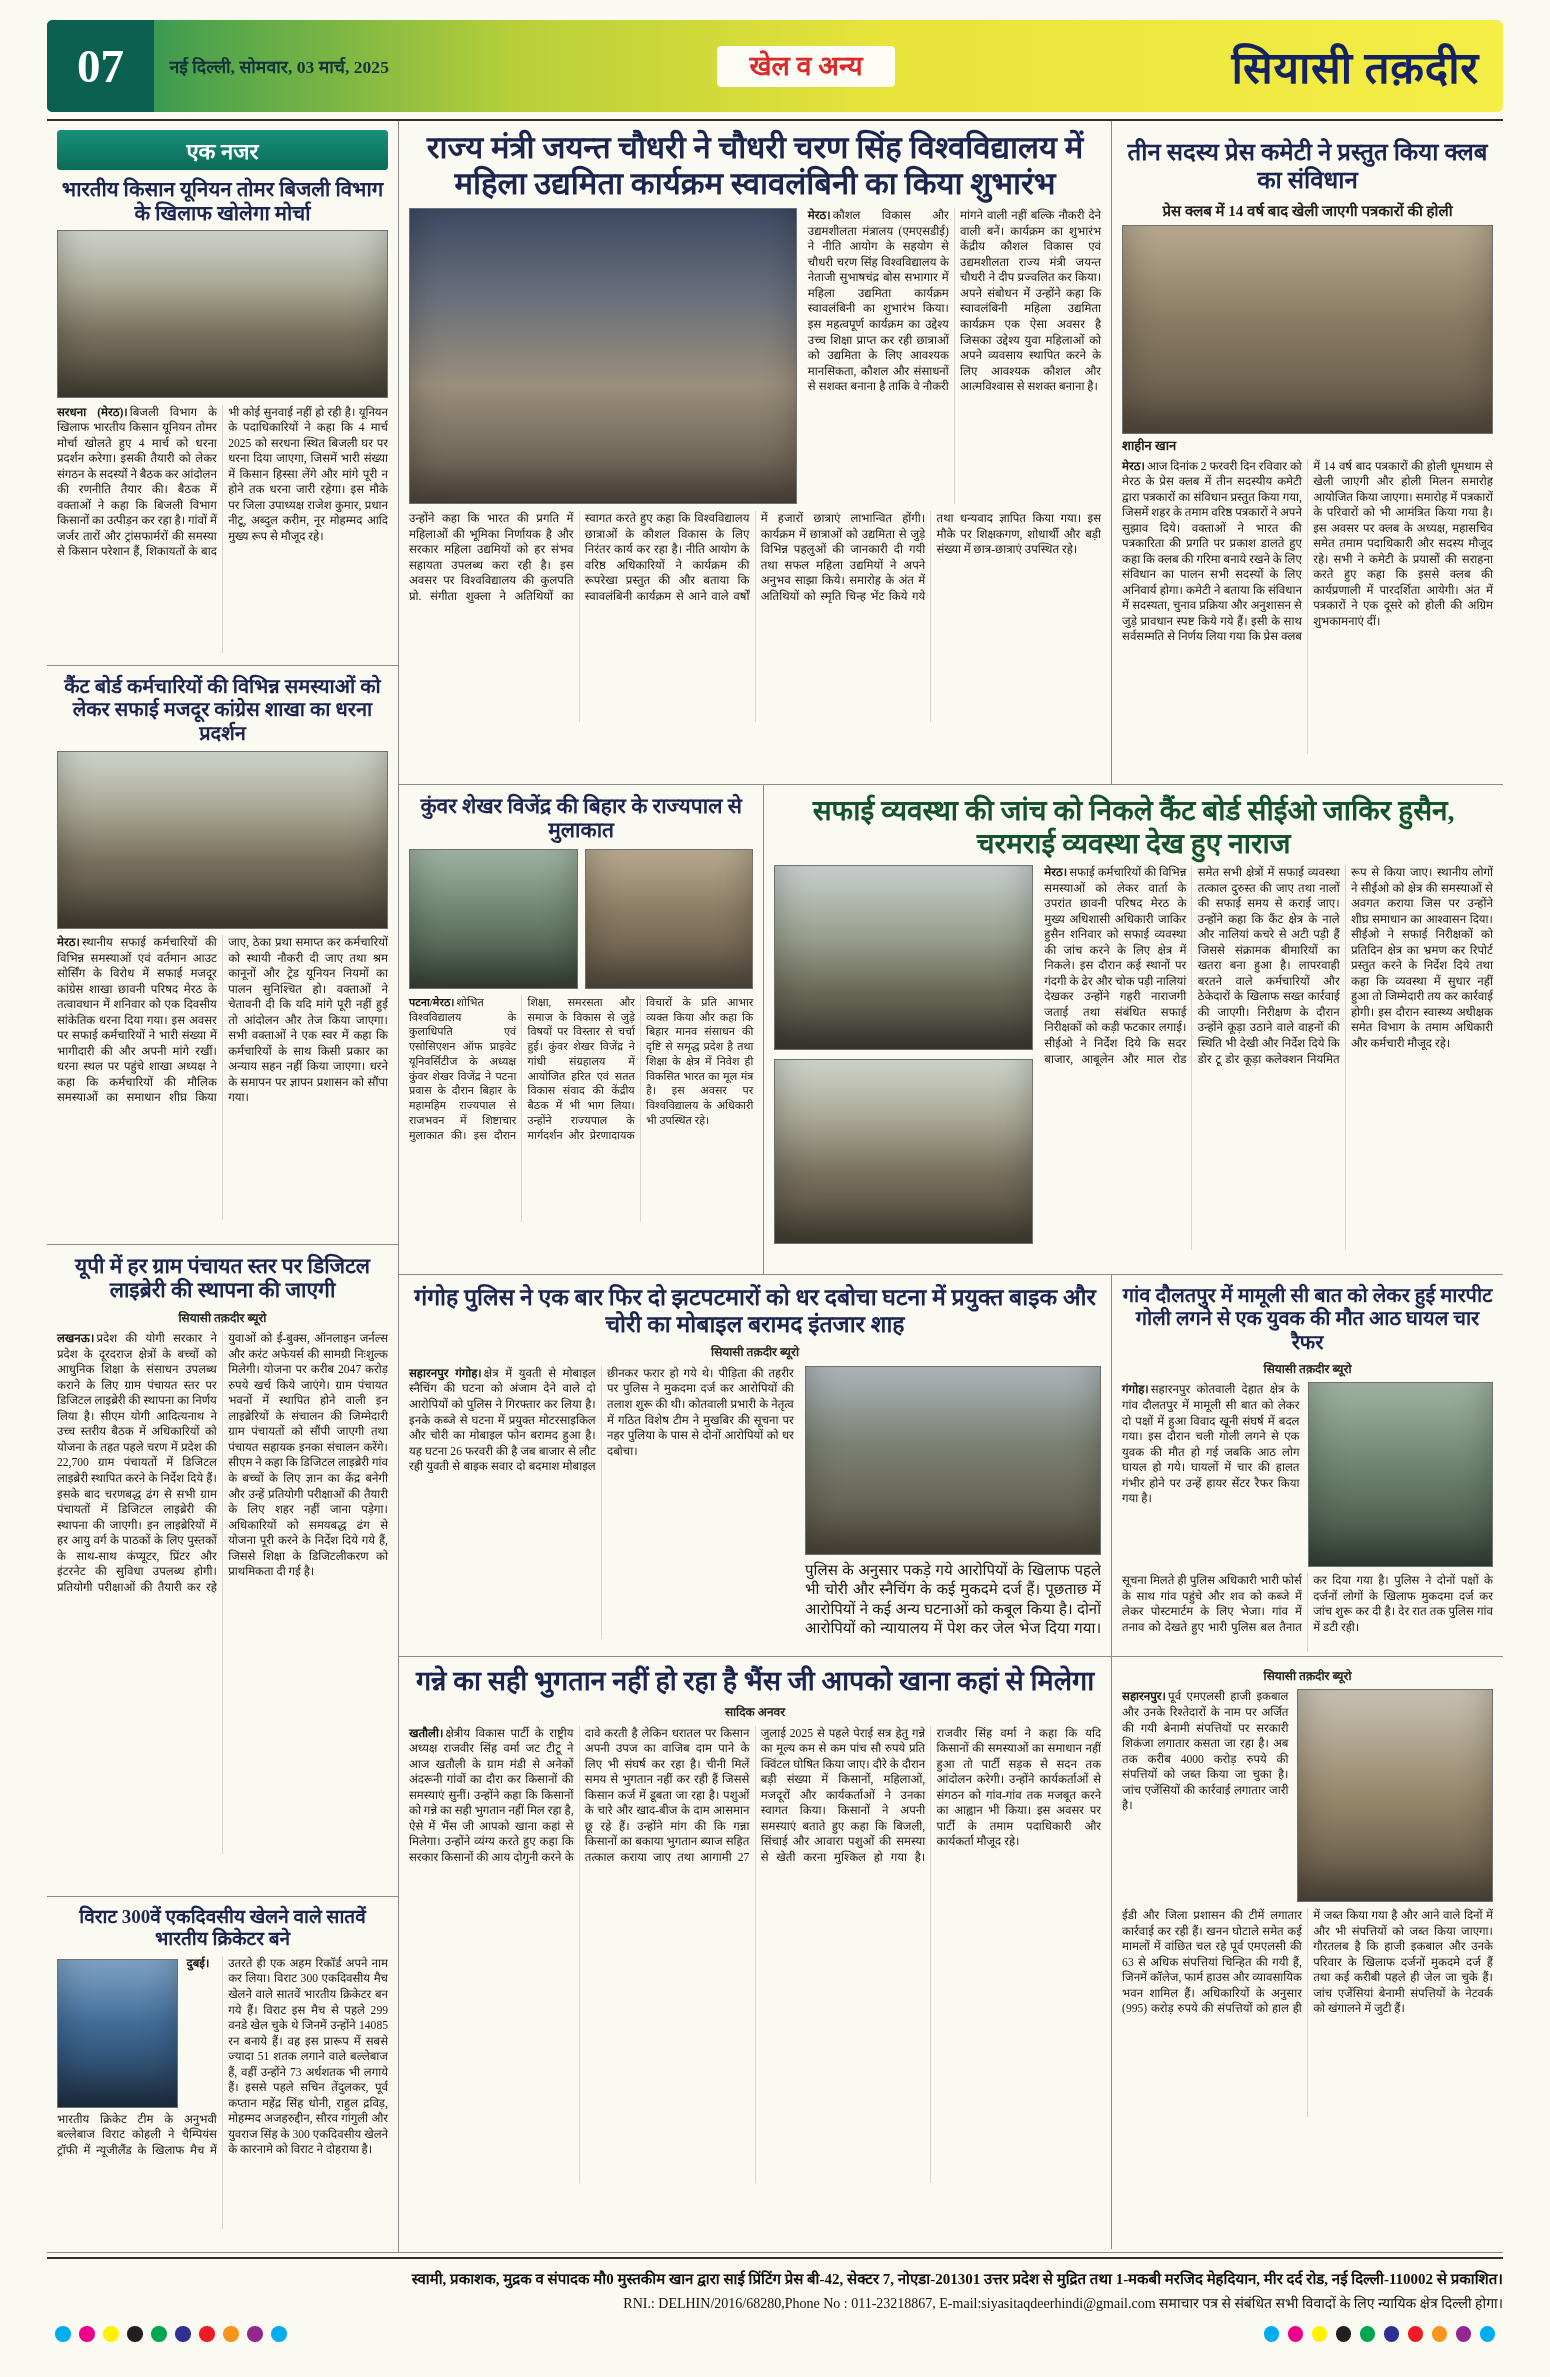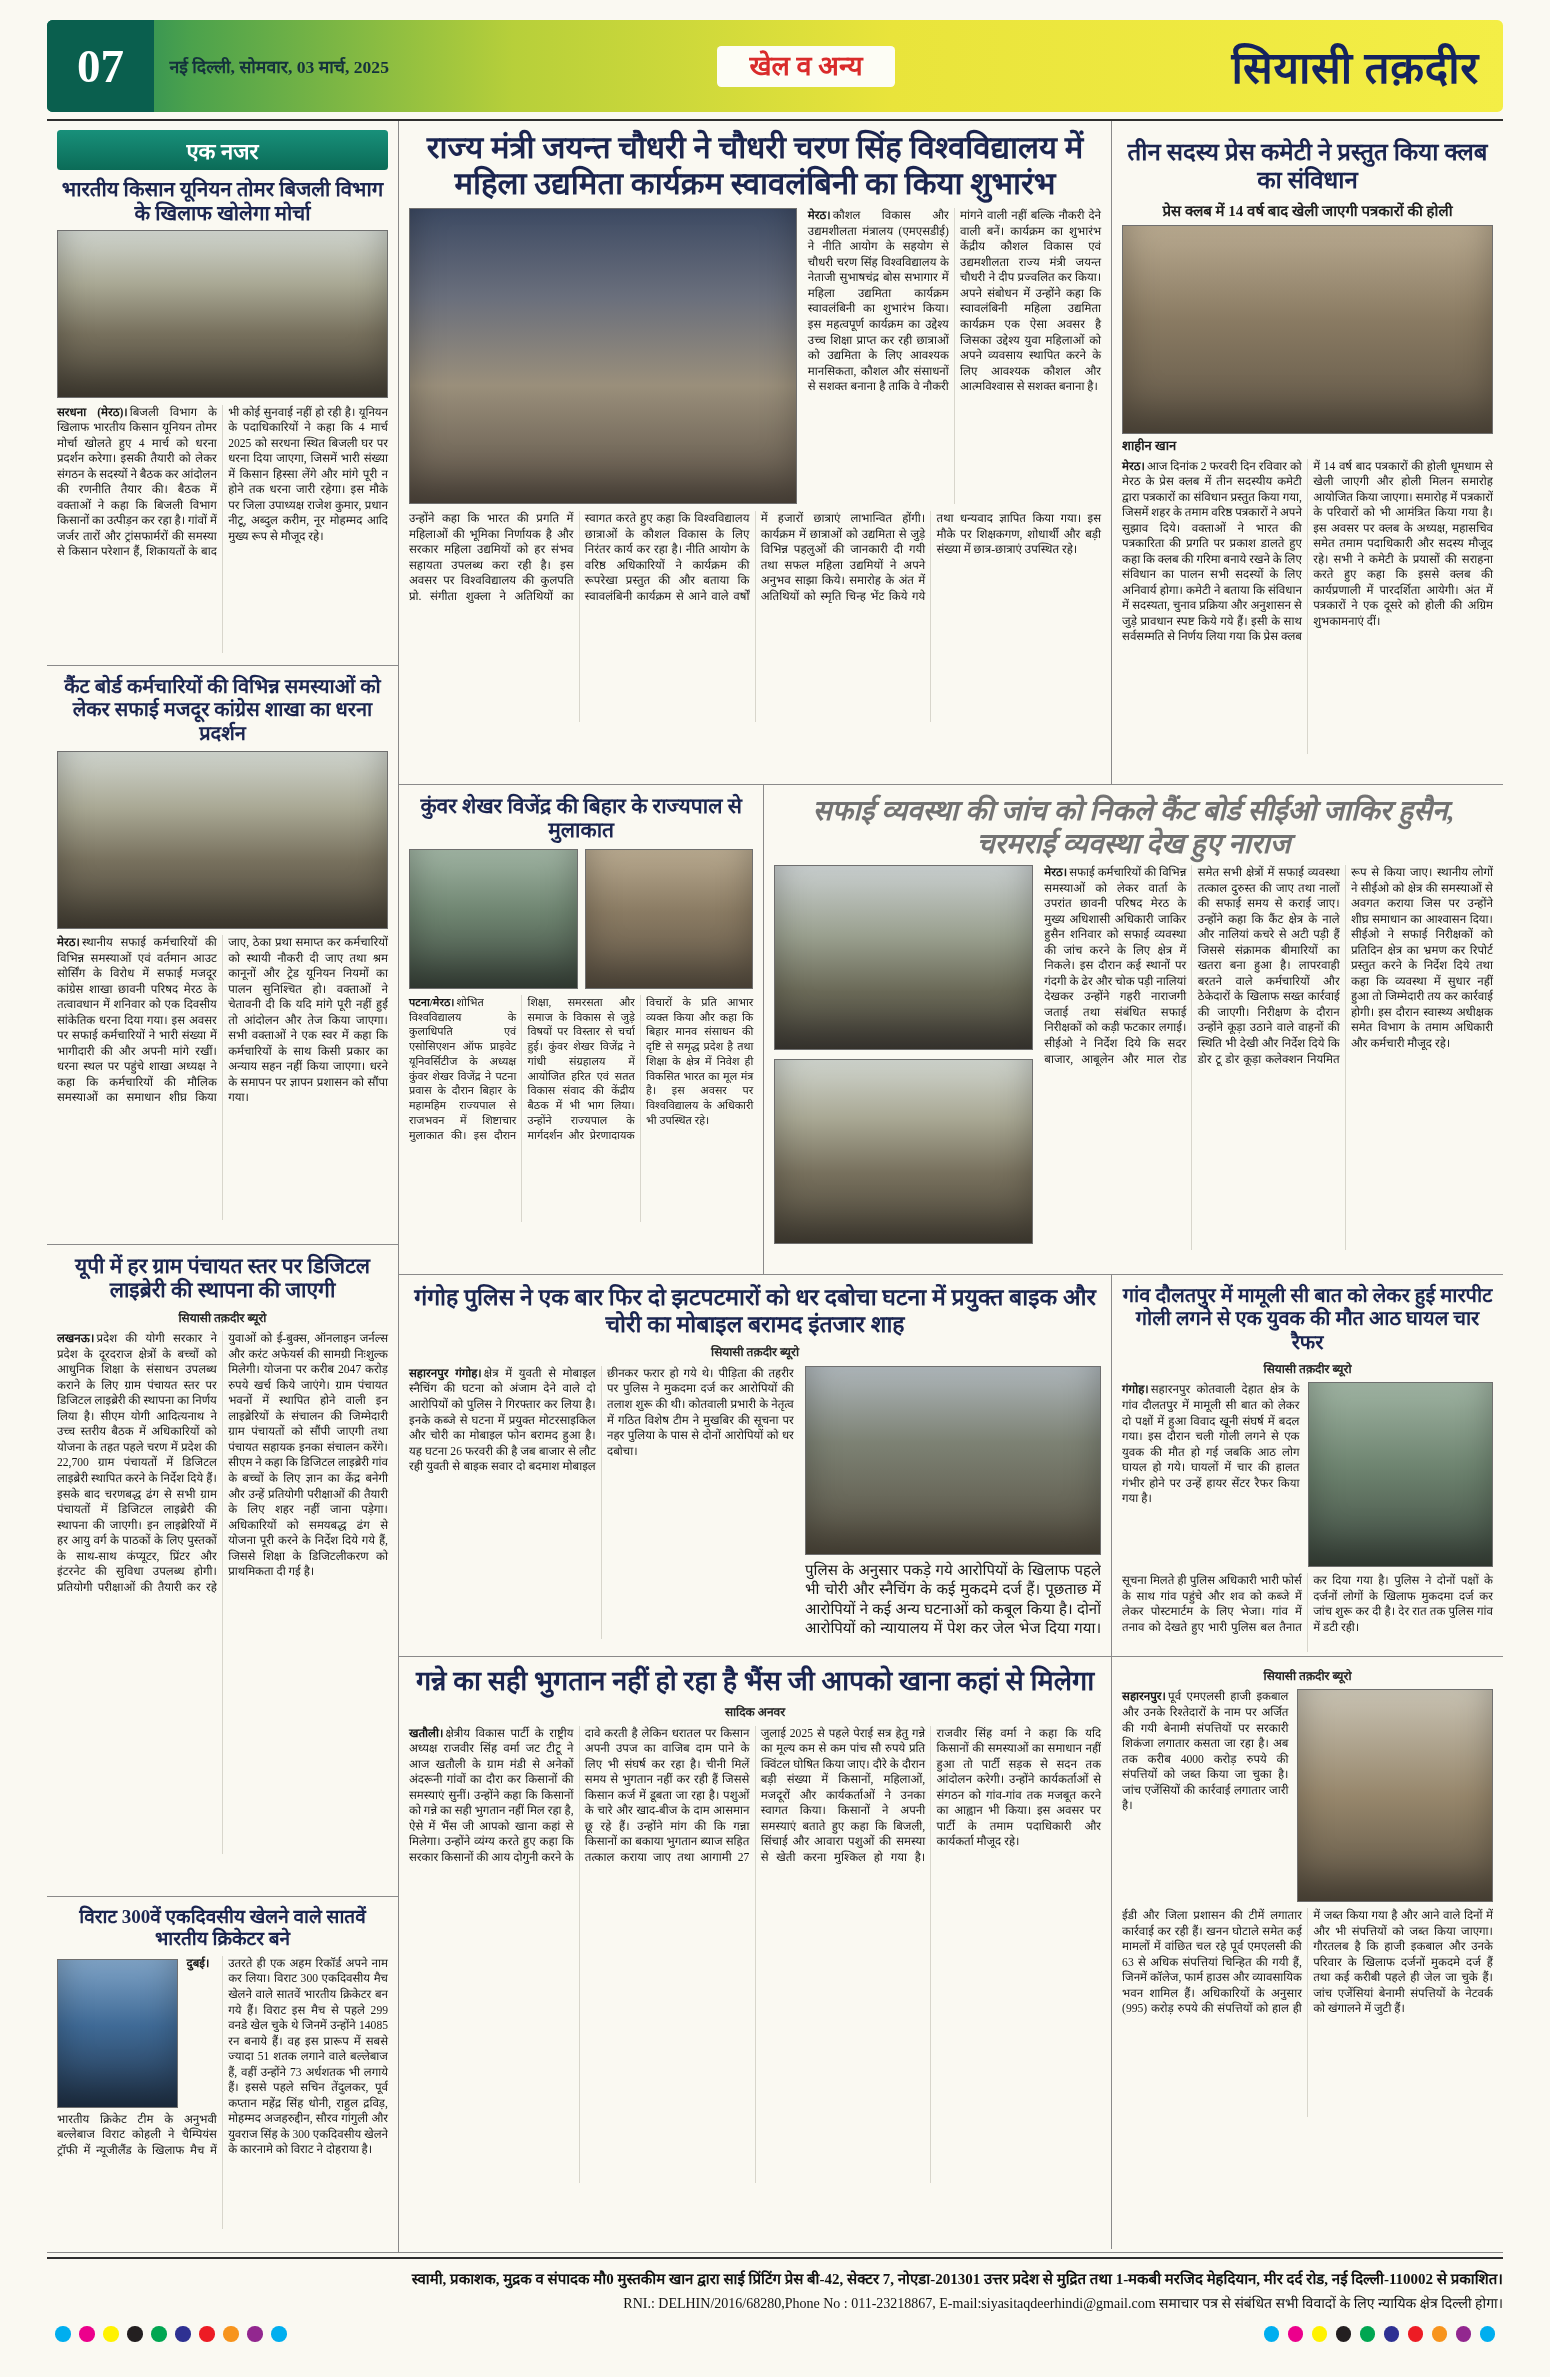--- a/index.html
+++ b/index.html
@@ -109,21 +109,21 @@
 
   
   .row-2 { height:490px; }
   #art-kunwar { width:33%; }
   #art-kunwar .headline { font-size:21px; }
   .kunwar-photos { display:flex; gap:7px; margin-bottom:6.3px; }
   .kunwar-photos .ph { height:140px; }
   #art-kunwar .body { height:227px; font-size:11px; }
 
   #art-safai { width:67%; }
-  #art-safai .headline { font-size:28px; color:#737373;font-style:italic; }
+  #art-safai .headline { font-size:28px; color:#14532d; }
   .safai-wrap { display:flex; gap:11.3px; height:385px; }
   .safai-photos { width:36%; flex:0 0 auto; display:flex; flex-direction:column; gap:8.5px; }
   .safai-photos .ph { height:185px; }
   .safai-wrap .body { flex:1; height:100%; }
 
   
   .row-3 { height:382px; }
   #art-gangoh { width:64.5%; }
   #art-gangoh .headline { font-size:23px; }
   .gangoh-wrap { display:flex; gap:11.3px; height:273px; }

